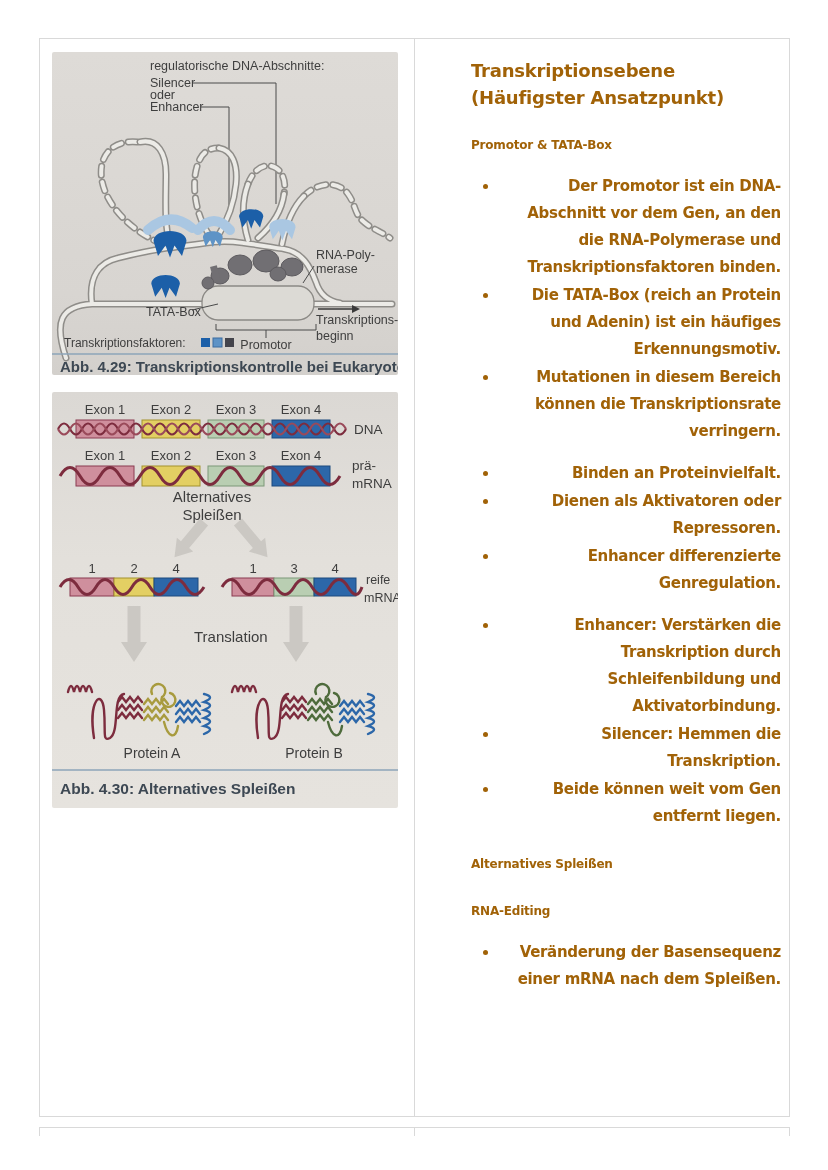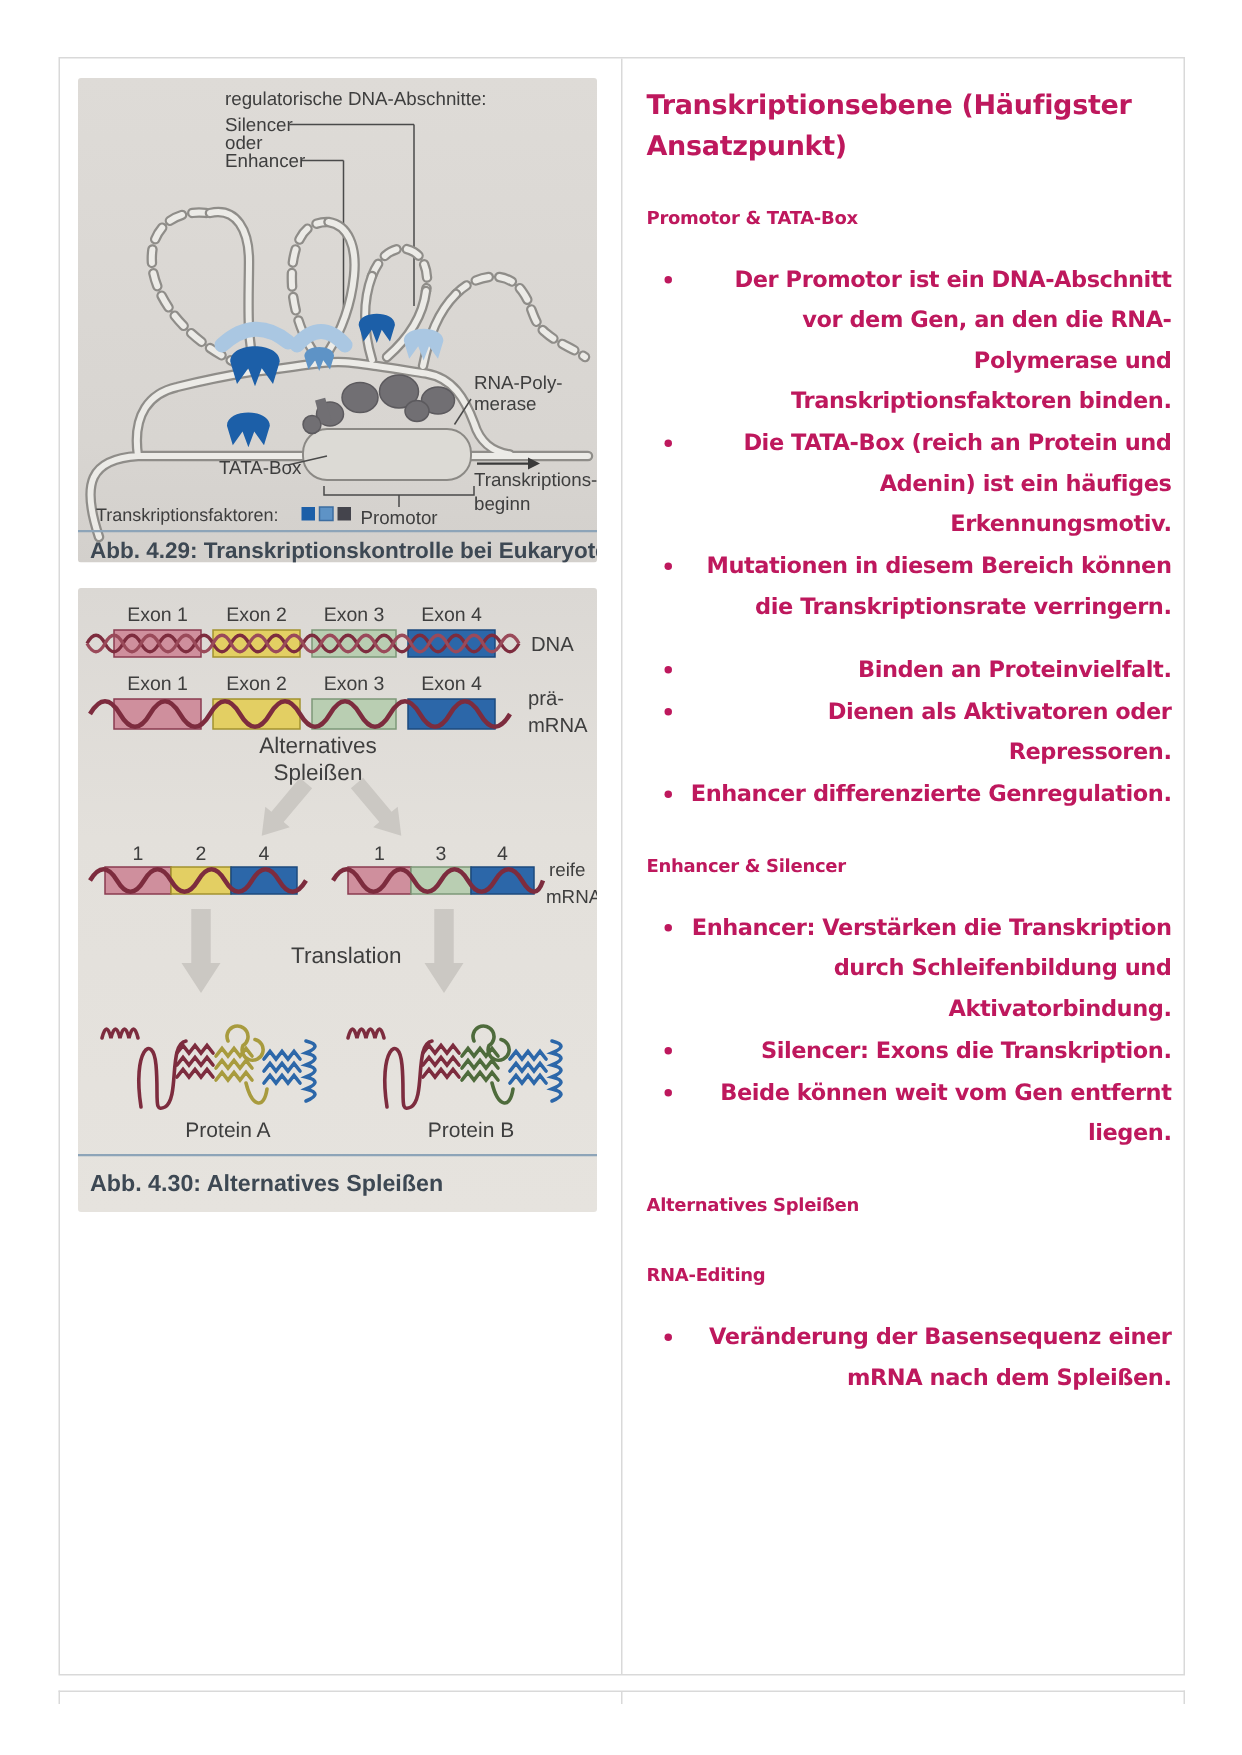--- a/index.html
+++ b/index.html
@@ -1,25 +1,25 @@
 <!DOCTYPE html>
 <html><head>
 <meta charset="utf-8">
 <style>
   html,body{margin:0;padding:0;background:#ffffff;}
   .page{position:relative;width:828px;height:1170px;background:#ffffff;overflow:hidden;
         font-family:"DejaVu Sans","Liberation Sans",sans-serif;}
   .doc-table{position:absolute;left:39px;top:38px;width:751px;height:1079px;
-             border:1px solid #d9d9d9;display:flex;box-sizing:border-box;background:#fff;}
+             border:1px solid #d9d9d9;display:flex;box-sizing:border-box;background:#fff;gap:40px;}
   .cell-left{width:375px;box-sizing:border-box;border-right:1px solid #d9d9d9;}
   .cell-right{flex:1;box-sizing:border-box;padding:14px 8px 0 14px;}
   .photo{display:block;margin:13px 12px 0 12px;border-radius:2px;}
   .photo-gap{margin-top:17px;}
   
-  .cell-right{color:#be185d;}
+  .cell-right{color:#a16207;}
   .h2{font-size:18px;font-weight:bold;line-height:27px;letter-spacing:-0.2px;margin:26px 0 0 2px;}
   .h3{font-size:12px;font-weight:bold;line-height:25px;letter-spacing:-0.2px;margin:22px 0 0 2px;}
   .h2:first-child{margin-top:4px;}
   ul.notes-list{margin:15px 0 0 0;padding:0 0 0 30px;}
   ul.notes-list li{font-size:15px;font-weight:bold;line-height:27px;letter-spacing:-0.3px;
                    margin:0 0 1px 0;text-align:right;}
   
   .doc-table-next{position:absolute;left:39px;top:1127px;width:751px;height:9px;
                   border-top:1px solid #d9d9d9;border-left:1px solid #d9d9d9;border-right:1px solid #d9d9d9;
                   box-sizing:border-box;}
@@ -227,24 +227,23 @@
         <ul class="notes-list">
           <li>Der Promotor ist ein DNA-Abschnitt vor dem Gen, an den die RNA-Polymerase und Transkriptionsfaktoren binden.</li>
           <li>Die TATA-Box (reich an Protein und Adenin) ist ein häufiges Erkennungsmotiv.</li>
           <li>Mutationen in diesem Bereich können die Transkriptionsrate verringern.</li>
         </ul>
         <ul class="notes-list">
           <li>Binden an Proteinvielfalt.</li>
           <li>Dienen als Aktivatoren oder Repressoren.</li>
           <li>Enhancer differenzierte Genregulation.</li>
         </ul>
-        <div class="h3">Enhancer &amp; Silencer</div>
         <ul class="notes-list">
           <li>Enhancer: Verstärken die Transkription durch Schleifenbildung und Aktivatorbindung.</li>
-          <li>Silencer: Exons die Transkription.</li>
+          <li>Silencer: Hemmen die Transkription.</li>
           <li>Beide können weit vom Gen entfernt liegen.</li>
         </ul>
         <div class="h3">Alternatives Spleißen</div>
         <div class="h3">RNA-Editing</div>
         <ul class="notes-list">
           <li>Veränderung der Basensequenz einer mRNA nach dem Spleißen.</li>
         </ul>
       </div>
   </div>
 

